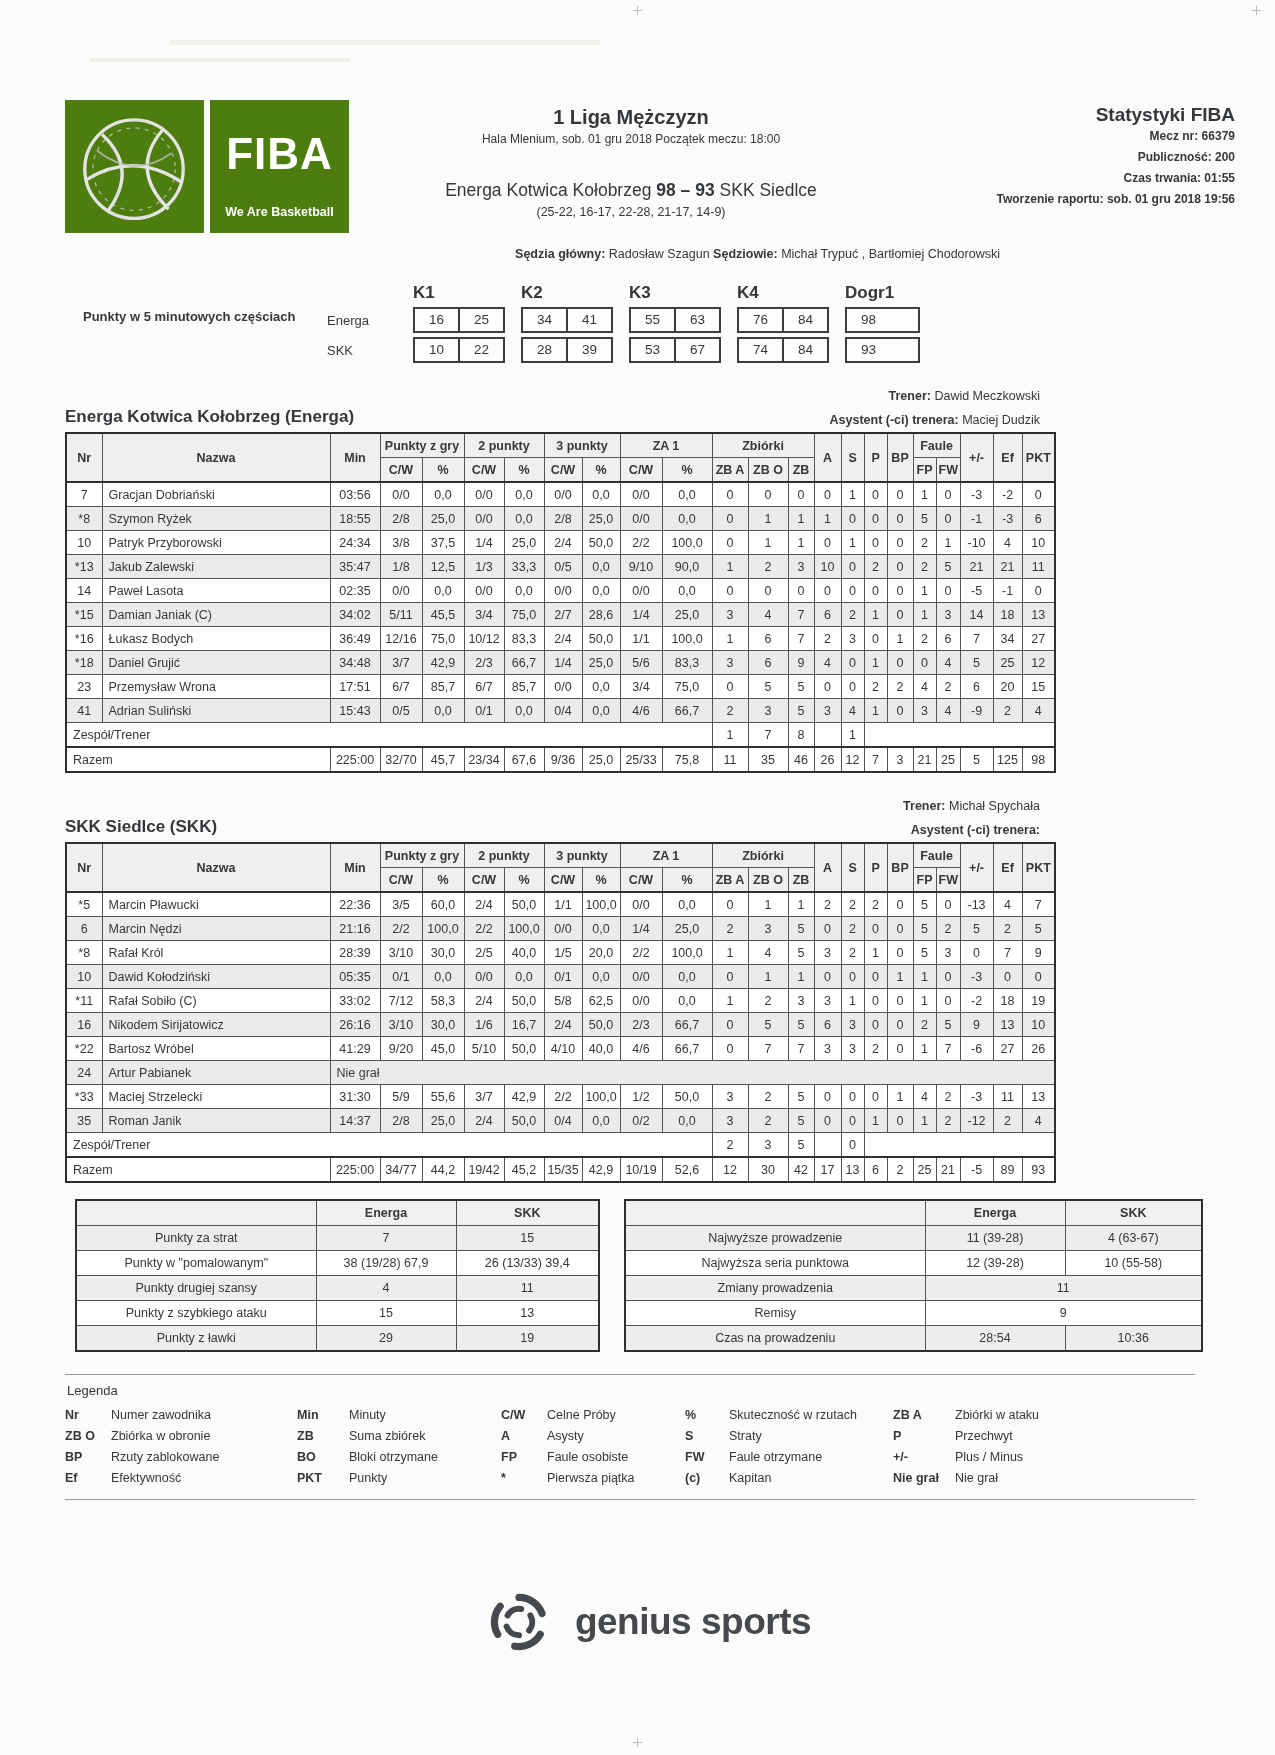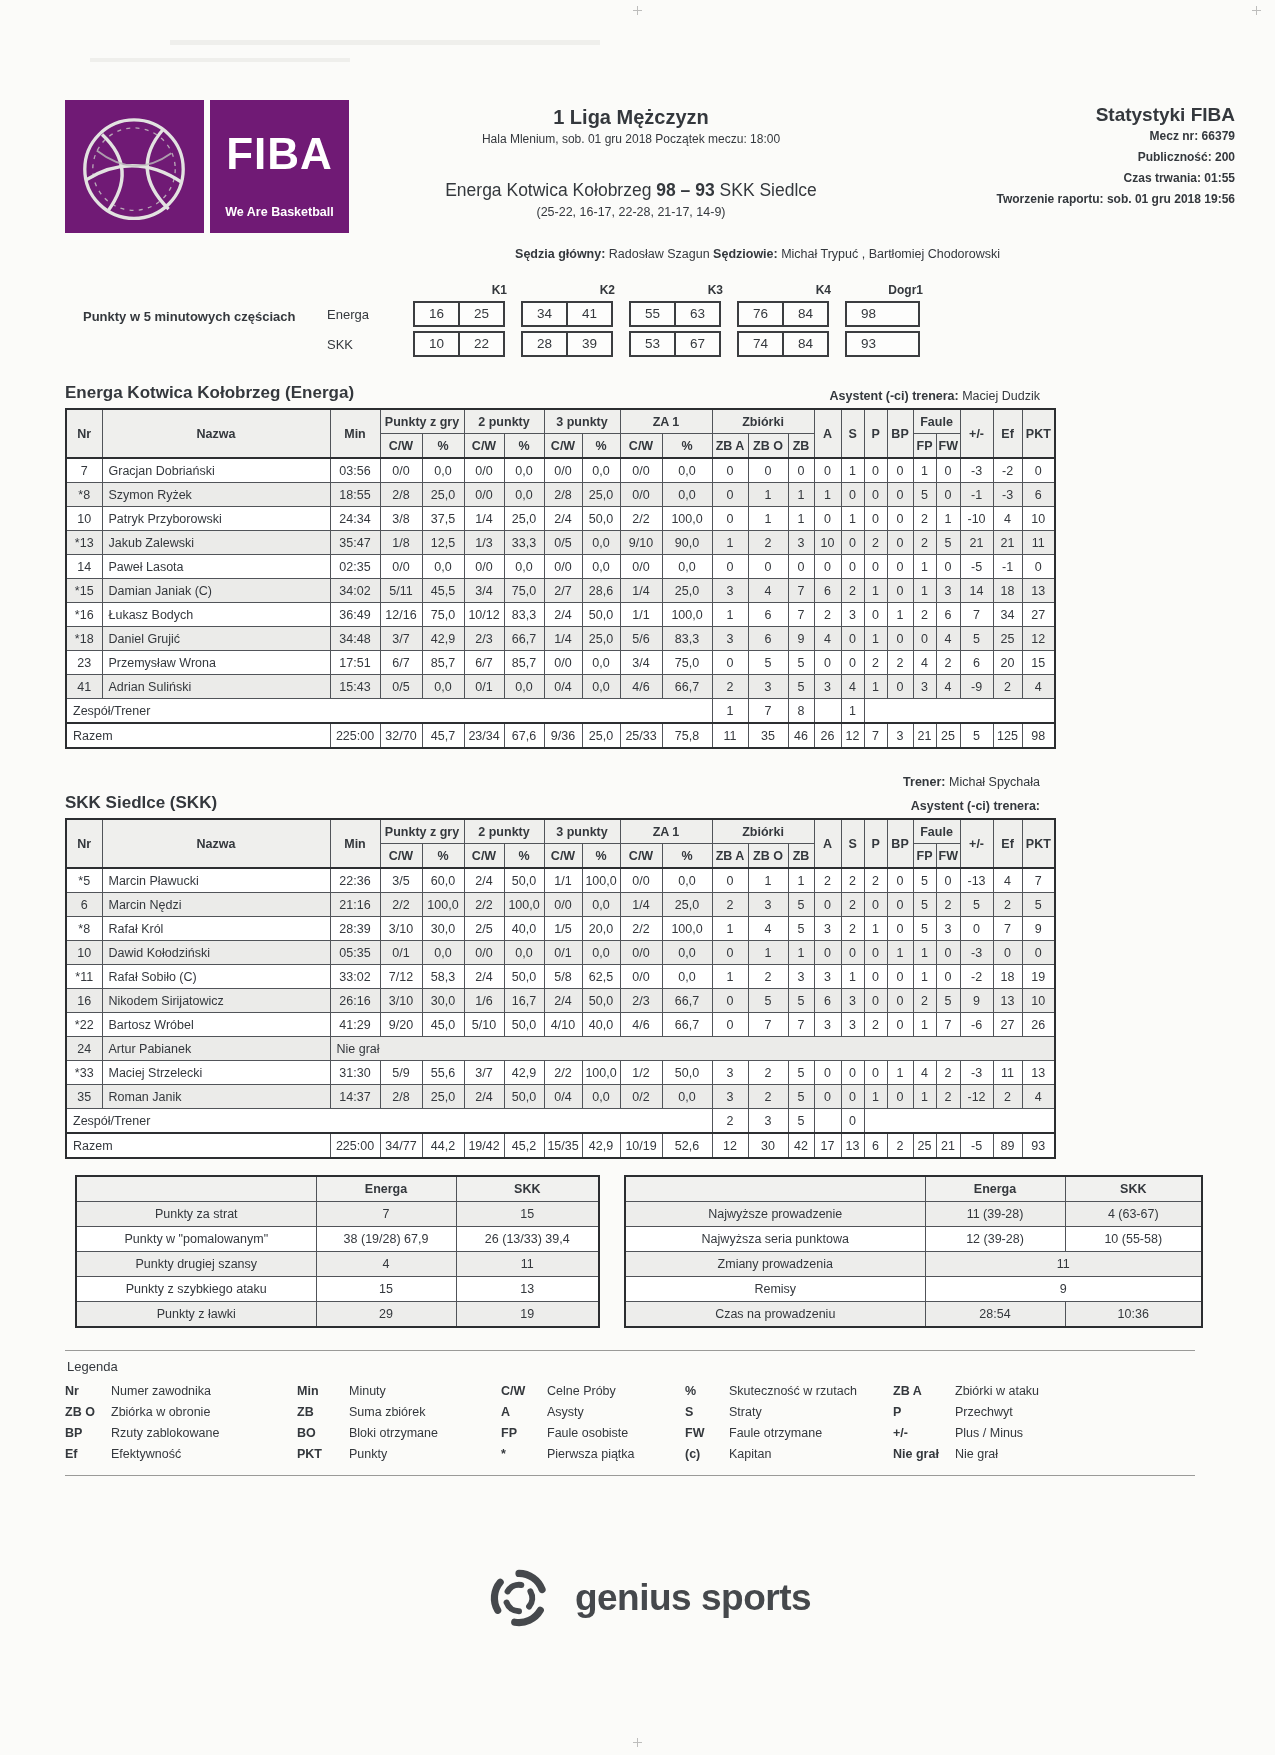--- a/index.html
+++ b/index.html
@@ -10,42 +10,42 @@
   
   .scan-cross{position:absolute;width:9px;height:9px;opacity:.55;}
   .scan-cross:before,.scan-cross:after{content:"";position:absolute;background:#8b8b8b;}
   .scan-cross:before{left:4px;top:0;width:1px;height:9px;}
   .scan-cross:after{left:0;top:4px;width:9px;height:1px;}
   .streak{position:absolute;background:#efefec;}
 
   
   .hdr{display:flex;margin-top:100px;}
   .logo-block{display:flex;gap:6px;width:292px;flex:0 0 292px;}
-  .logo-sq{width:139px;height:133px;background:#701a75;position:relative;}
+  .logo-sq{width:139px;height:133px;background:#4d7c0f;position:relative;}
   .logo-sq.textsq{display:flex;flex-direction:column;justify-content:center;align-items:center;}
   .fiba-word{color:#fff;font-size:44px;font-weight:bold;letter-spacing:1px;margin-top:14px;}
   .fiba-tag{color:#fff;font-size:12.5px;font-weight:bold;margin-top:26px;}
   .hdr-center{flex:1;text-align:center;padding-top:6px;}
   .league{font-size:20px;font-weight:bold;}
   .venue{font-size:12px;margin-top:3px;}
   .matchline{font-size:17.5px;margin-top:34px;}
   .matchline b{font-weight:bold;}
   .qbreak{font-size:12.5px;margin-top:4px;}
   .hdr-right{width:330px;flex:0 0 330px;text-align:right;padding-top:4px;}
   .report-title{font-size:19px;font-weight:bold;}
   .hdr-meta{font-size:12px;line-height:21px;font-weight:bold;}
   .hdr-meta:first-of-type{margin-top:18px;}
   .referees{font-size:12.5px;text-align:right;margin:14px 235px 0 0;}
   .referees b{font-weight:bold;}
 
   
   .qs{display:flex;margin-top:22px;align-items:flex-start;}
   .qs-label{width:258px;flex:0 0 258px;font-weight:bold;font-size:13px;padding-top:26px;padding-left:18px;box-sizing:border-box;}
   .qs-grid{display:grid;grid-template-columns:76px 94px 94px 94px 94px 78px;column-gap:14px;row-gap:4px;align-items:center;}
-  .q-period{font-weight:bold;font-size:12px;text-align:right;}
+  .q-period{font-weight:bold;font-size:17px;text-align:left;}
   .q-team{font-size:13px;text-align:left;padding-left:4px;}
   .q-box{display:inline-flex;border:2px solid #3b3d40;background:#fdfdfc;width:max-content;}
   .q-cell{width:43px;height:22px;line-height:22px;text-align:center;font-size:13.5px;}
   .q-cell.sep{border-left:2px solid #3b3d40;}
   .q-cell.pad{width:28px;}
 
   
   .team-sec{width:975px;margin-top:26px;}
   .coach-line{font-size:12.5px;text-align:right;}
   .coach-line b,.assist b{font-weight:bold;}
@@ -191,20 +191,24 @@
             <div class="q-cell sep">84</div>
           </div>
           <div class="q-box">
             <div class="q-cell">93</div>
             <div class="q-cell pad"></div>
           </div>
         </div>
     </section>
 
     <section class="team-sec">
+      <div class="coach-line">
+        <b>Trener:</b>
+        <span>Dawid Meczkowski</span>
+      </div>
       <div class="team-titlerow">
         <h2 class="team-title">Energa Kotwica Kołobrzeg (Energa)</h2>
         <div class="assist">
           <b>Asystent (-ci) trenera:</b>
           <span>Maciej Dudzik</span>
         </div>
       </div>
       <div id="table-host-0">
           <table class="stats">
             <colgroup>

